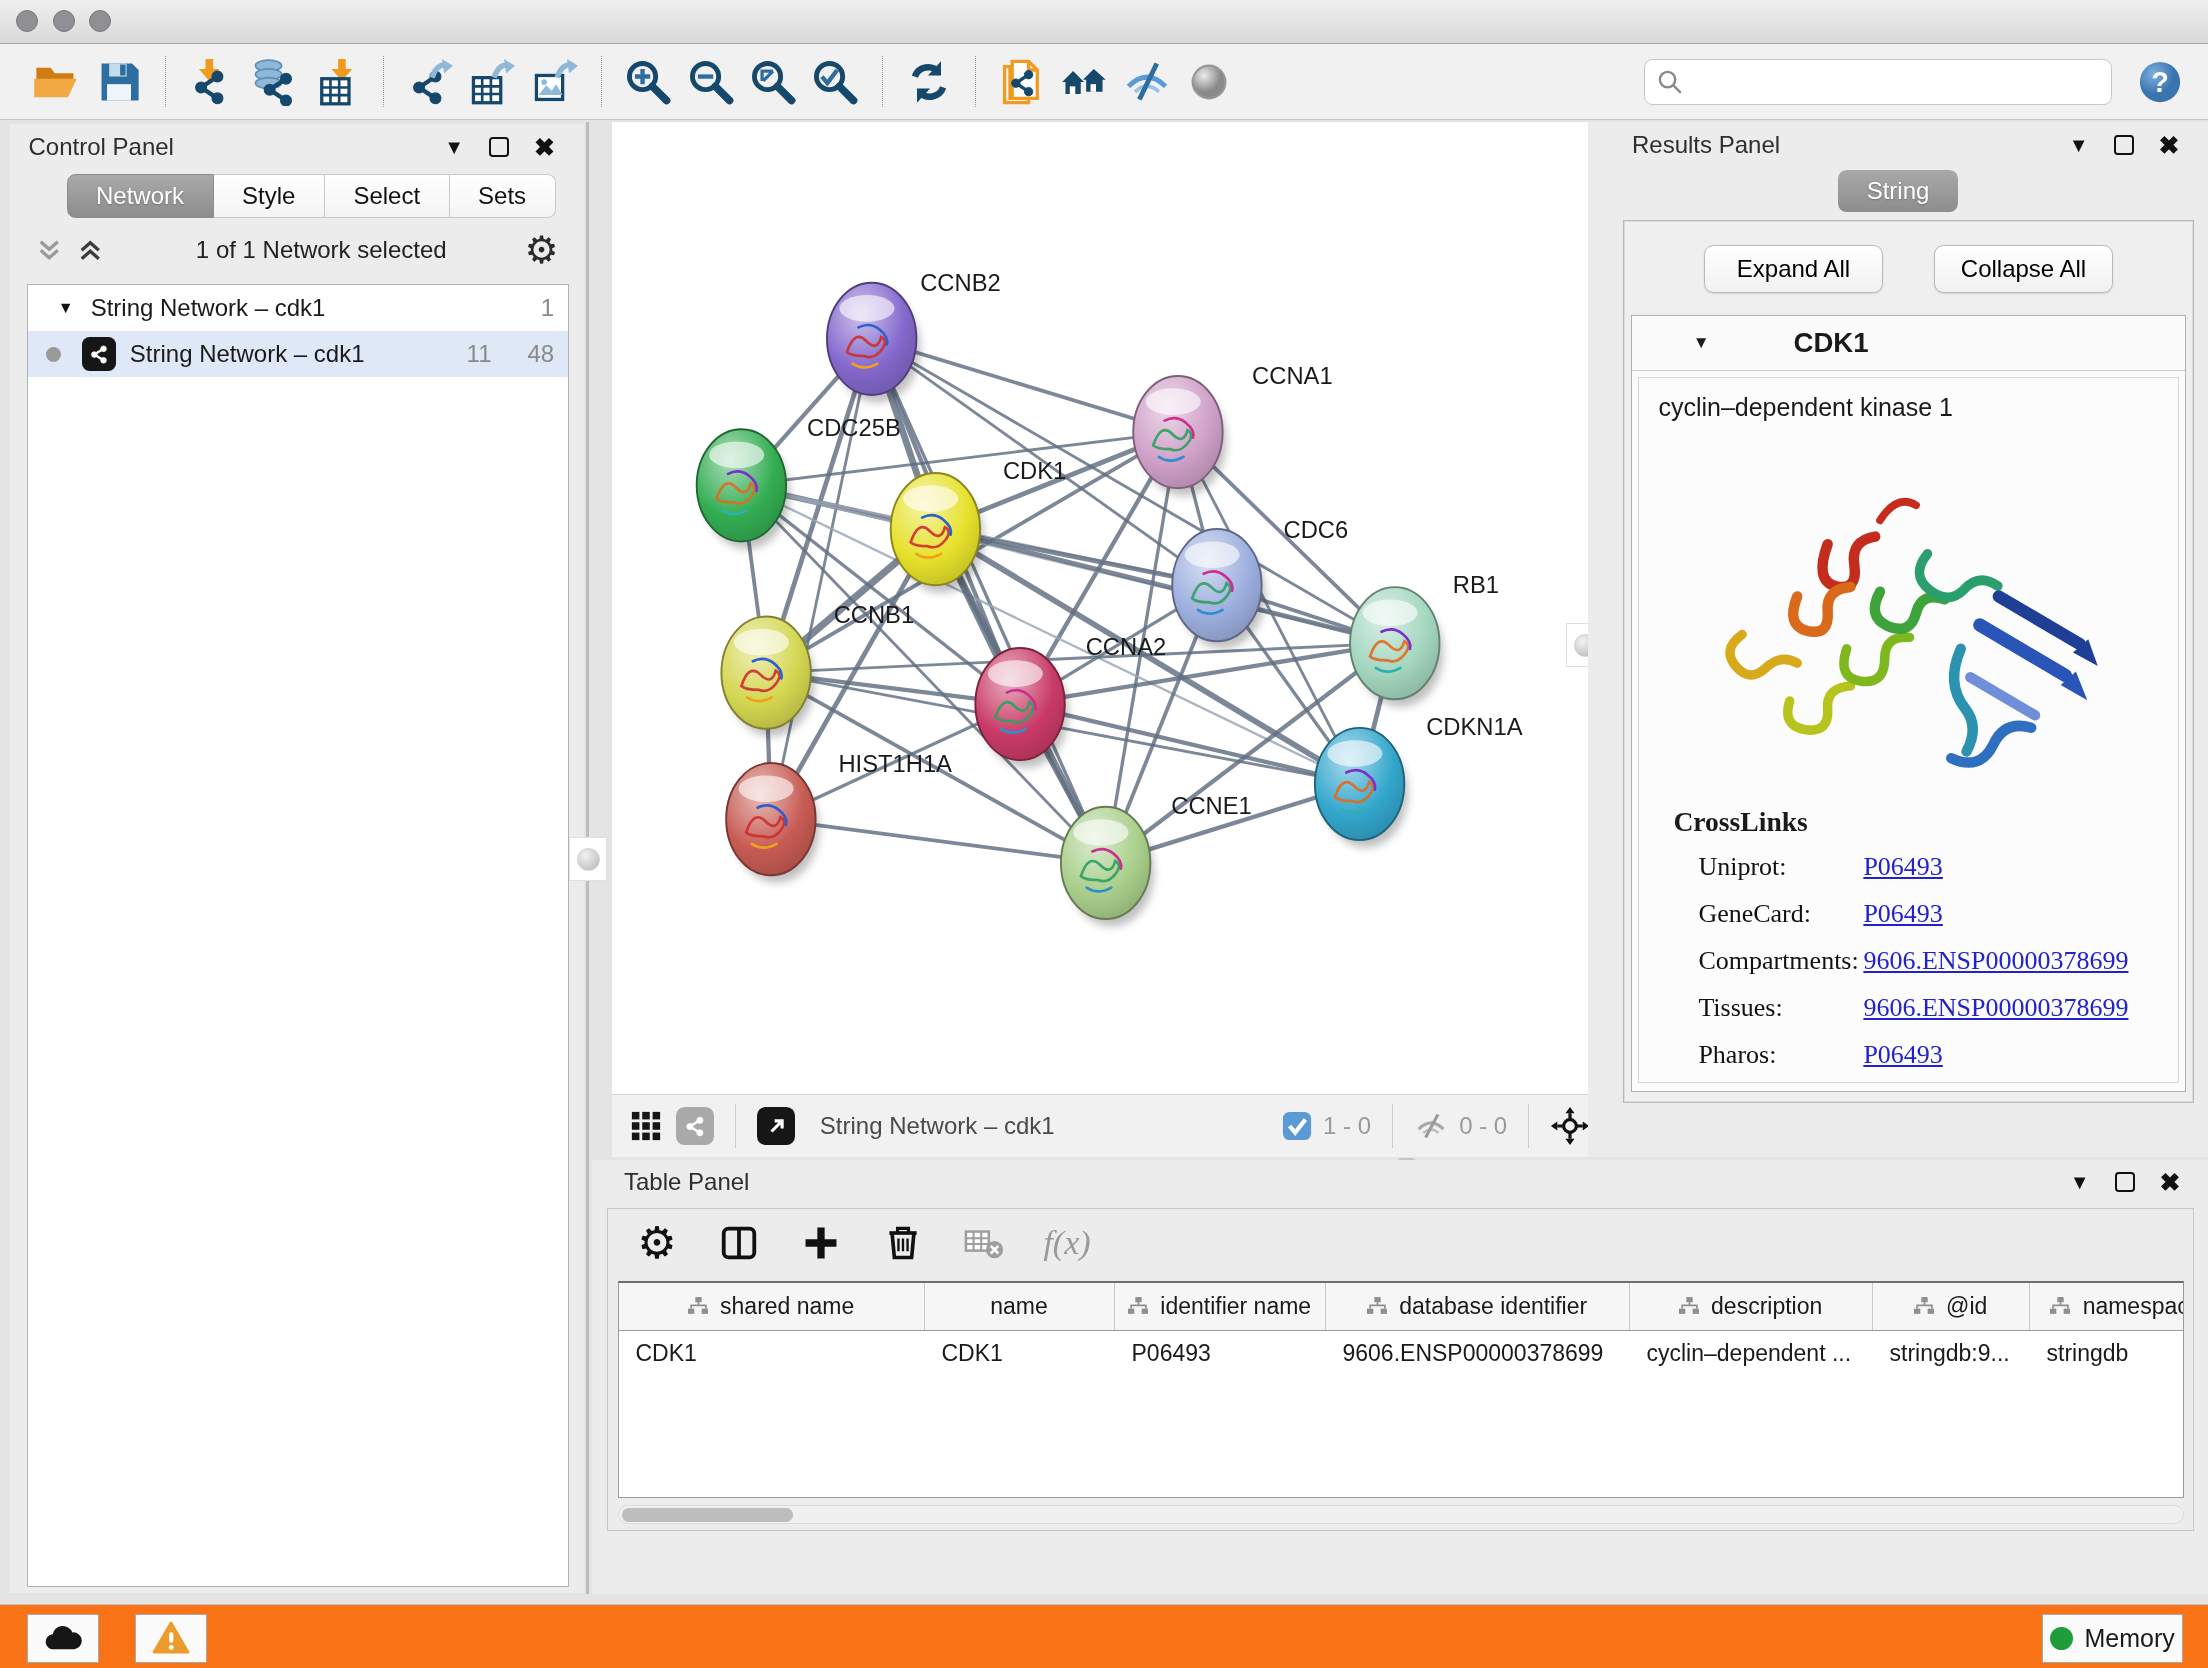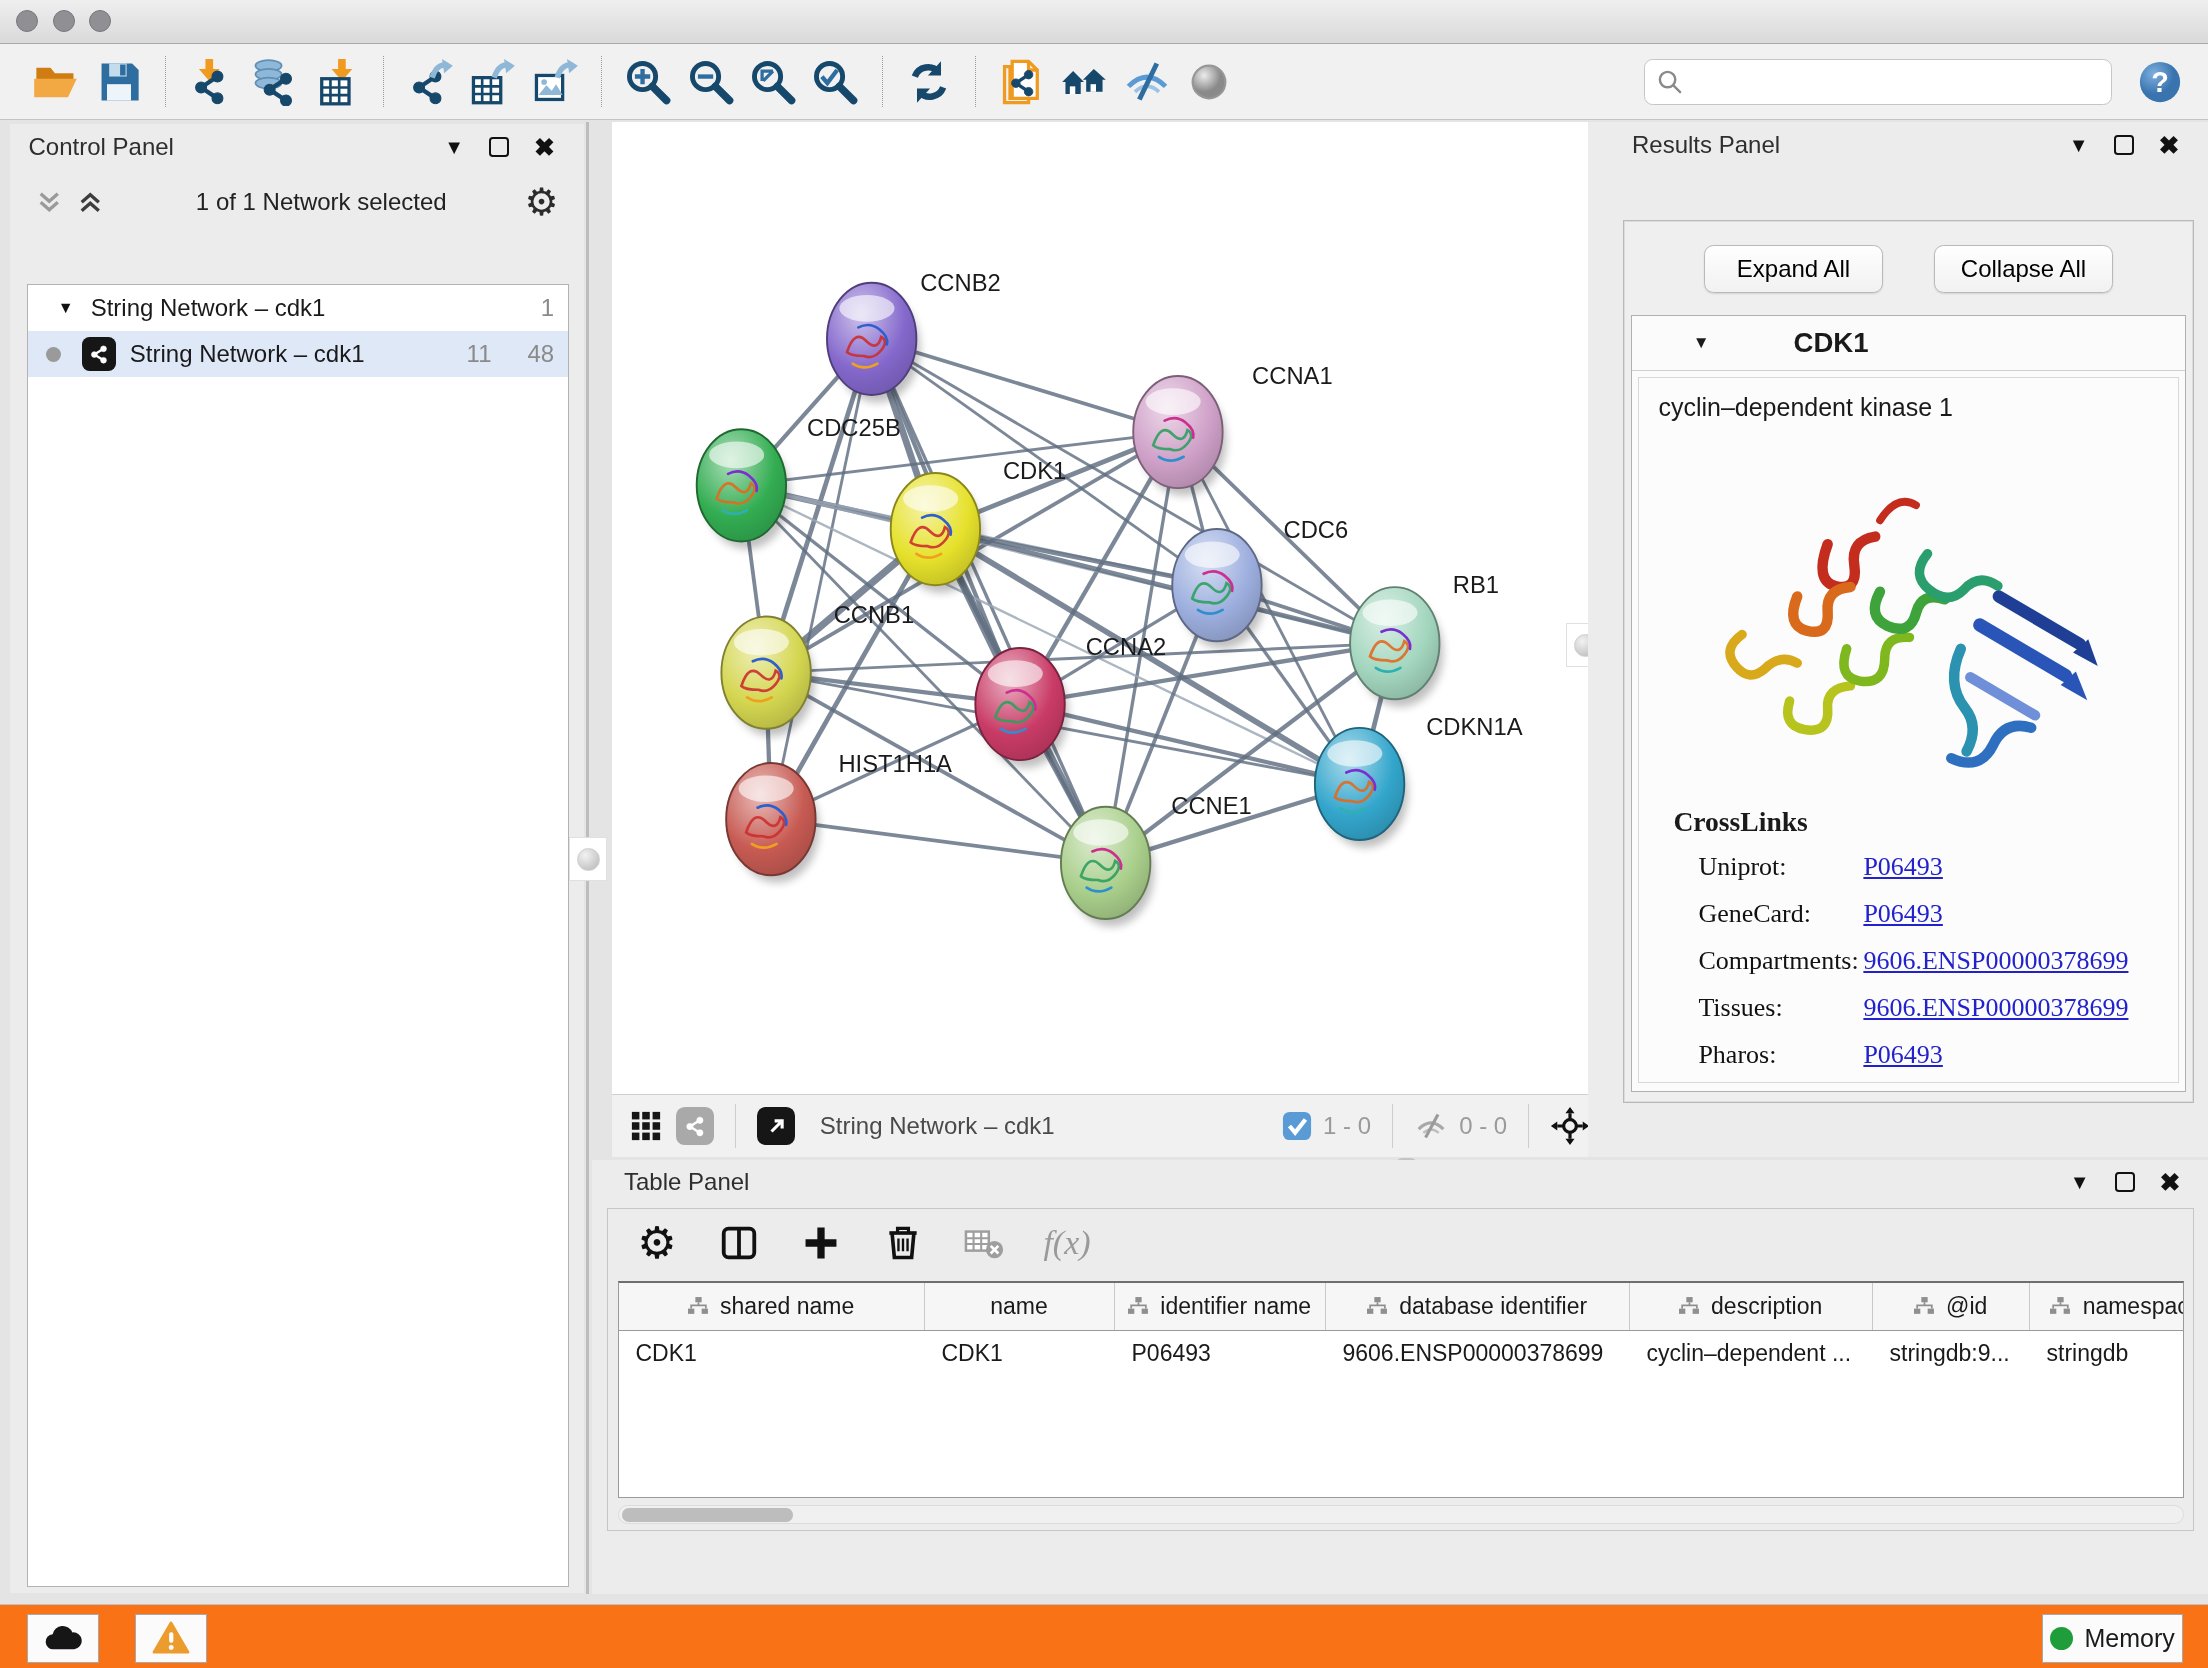--- a/index.html
+++ b/index.html
@@ -372,20 +372,26 @@
 
 <div id="control-panel">
   <div id="cp-header">
     <span class="panel-title">Control Panel</span>
     <span class="win-ctls">
       <span class="win-min">▼</span>
       <span class="win-float"></span>
       <span class="win-close">✖</span>
     </span>
   </div>
+  <div id="cp-tabs" class="seg-tabs">
+      <span class="seg-tab active">Network</span>
+      <span class="seg-tab">Style</span>
+      <span class="seg-tab">Select</span>
+      <span class="seg-tab">Sets</span>
+    </div>
   <div id="cp-selrow">
     <span class="chev">
       <svg width="28.5" height="28.5" viewBox="0 0 30 30">
           <path d="M6 6l9 8 9-8M6 15l9 8 9-8" fill="none" stroke="#9a9a9a" stroke-width="3.5"></path>
         </svg>
     </span>
     <span class="chev">
       <svg width="28.5" height="28.5" viewBox="0 0 30 30">
           <path d="M6 24l9-8 9 8M6 15l9-8 9 8" fill="none" stroke="#3c3c3c" stroke-width="3.5"></path>
         </svg>
@@ -726,20 +732,23 @@
 
 <div id="results-panel">
   <div id="rp-header">
     <span class="panel-title">Results Panel</span>
     <span class="win-ctls">
       <span class="win-min">▼</span>
       <span class="win-float"></span>
       <span class="win-close">✖</span>
     </span>
   </div>
+  <div id="rp-tabwrap">
+      <span id="rp-tab">String</span>
+    </div>
   <div id="rp-box">
     <div id="rp-buttons">
       <button class="rp-btn">Expand All</button>
       <button class="rp-btn">Collapse All</button>
     </div>
     <div id="rp-inner">
       <div id="rp-protein-header">
         <span class="tri">▼</span>
         <span id="rp-protein-name">CDK1</span>
       </div>

